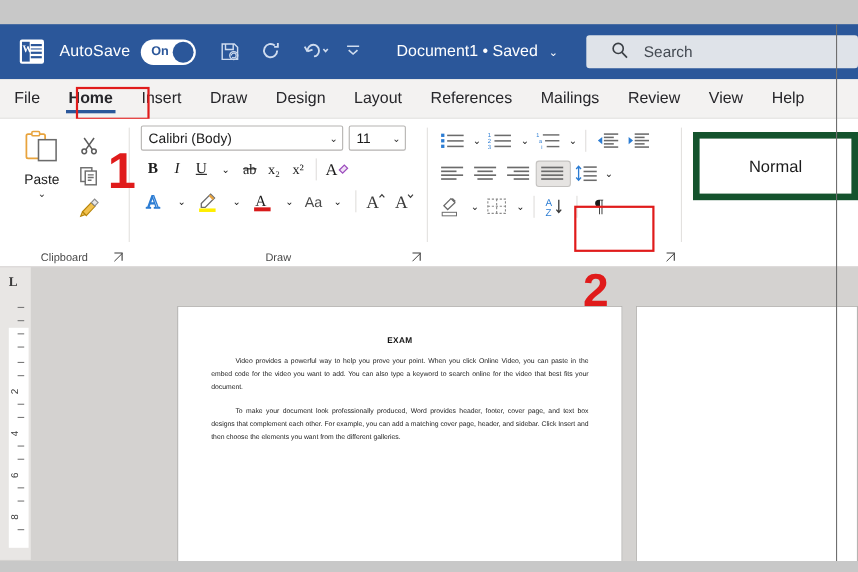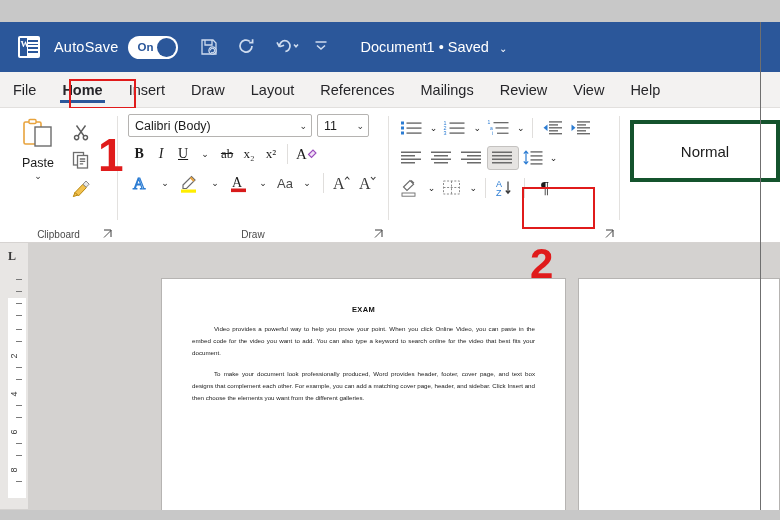--- a/index.html
+++ b/index.html
@@ -158,21 +158,21 @@
   .p-row.r3 { margin-top:6px; }
   .pbtn {
     height:24px; display:flex; align-items:center; justify-content:center;
     cursor:pointer; padding:0 3px; color:#1b1b1b;
   }
   .pbtn.active { background:#e6e4e2; border:1px solid #c4c2c0; border-radius:3px; }
 
   
   .g-styles { flex:1; padding-left:10px; padding-top:12px; }
   .style-card {
-    width:150px; height:62px; border:4px solid #14532d; background:#fff;
+    width:150px; height:62px; border:6px solid #14532d; background:#fff;
     display:flex; align-items:center; justify-content:center;
     font-size:15px; color:#1b1b1b; cursor:pointer;
     box-shadow: inset 0 0 0 1px #fff;
   }
 
   
   .workspace {
     position:absolute; left:0; top:243px; width:780px; height:277px;
     background:#d4d2d0;
   }
@@ -280,27 +280,37 @@
           <path d="M3.5 6h11M5 9.5l4 3.6 4-3.6"></path>
         </svg>
       </div>
     </div>
 
     <div class="doc-title">
       <span>Document1 • Saved</span>
       <span class="chev">⌄</span>
     </div>
 
+    <div class="searchbox">
+      <span class="mag">
+        <svg width="17" height="17" viewBox="0 0 17 17" fill="none" stroke="#3a3f45" stroke-width="1.5">
+          <circle cx="7" cy="7" r="4.6"></circle>
+            <path d="M10.4 10.6 15 15.4"></path>
+        </svg>
+      </span>
+      <span>Search</span>
+    </div>
   </div>
 
   <div class="tabbar">
     <div class="tab">File</div>
     <div class="tab active">Home</div>
     <div class="tab">Insert</div>
     <div class="tab">Draw</div>
+    <div class="tab">Design</div>
     <div class="tab">Layout</div>
     <div class="tab">References</div>
     <div class="tab">Mailings</div>
     <div class="tab">Review</div>
     <div class="tab">View</div>
     <div class="tab">Help</div>
   </div>
 
   <div class="red-box" style="left:69px; top:79px; width:67px; height:30px;"></div>
 

